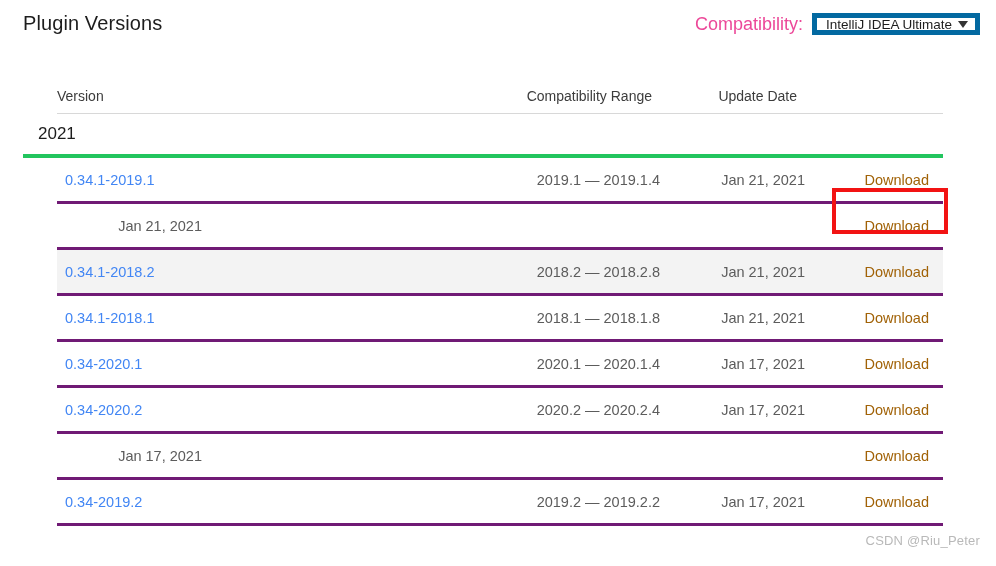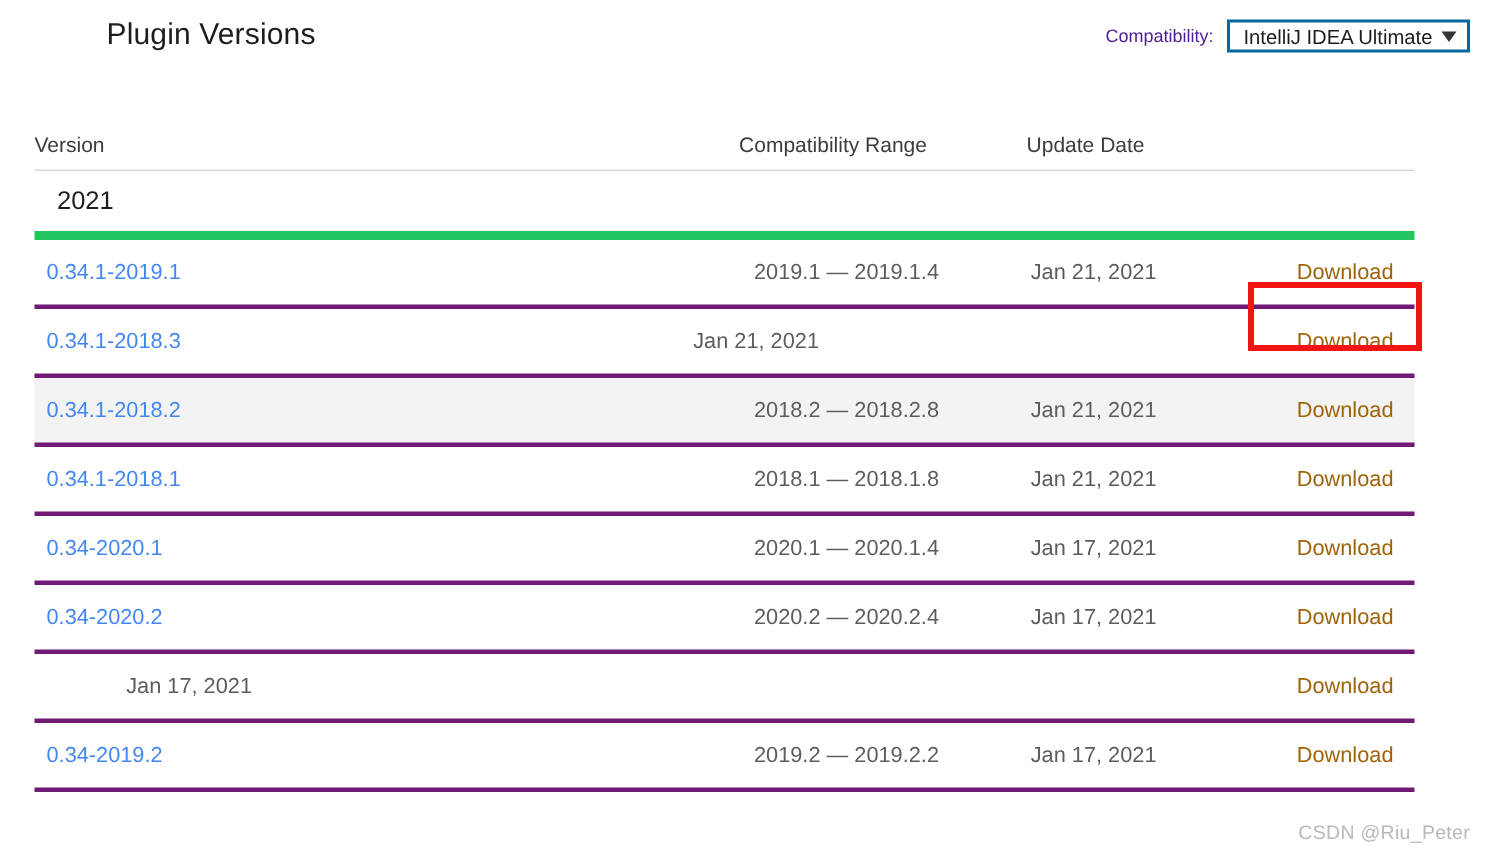--- a/index.html
+++ b/index.html
@@ -23,37 +23,36 @@
   }
   .page-title {
     position: absolute;
     left: 23px;
     top: 10px;
     font-size: 20px;
     font-weight: 400;
     color: #1d1d1d;
     letter-spacing: 0.1px;
     line-height: 26px;
-    margin-left: 48px;
   }
   .compat-wrap {
     position: absolute;
     right: 16px;
     top: 13px;
     display: flex;
     align-items: center;
     gap: 9px;
   }
   .compat-label {
-    font-size: 12px;
-    color: #4c1d95;
+    font-size: 18px;
+    color: #ec4899;
     line-height: 18px;
   }
   .compat-select {
-    border: 2px solid #0369a1;
+    border: 5px solid #0369a1;
     background: #ffffff;
     height: 22px;
     padding: 0 7px 0 9px;
     display: flex;
     align-items: center;
     gap: 6px;
     font-size: 13.5px;
     color: #1d1d1d;
     box-sizing: border-box;
     cursor: pointer;
@@ -71,20 +70,21 @@
   .table {
     position: absolute;
     left: 23px;
     top: 78px;
     width: 920px;
   }
   .row {
     display: flex;
     align-items: center;
     box-sizing: border-box;
+    margin-left: 34px;
   }
   .col-version   { width: 370px; flex: 0 0 370px; }
   .col-range     { width: 225px; flex: 0 0 225px; text-align: right; }
   .col-date      { width: 145px; flex: 0 0 145px; text-align: right; }
   .col-action    { flex: 1 1 auto; text-align: right; }
 
   .head-row {
     height: 36px;
     border-bottom: 1px solid #d8d8d8;
     font-size: 14px;
@@ -92,21 +92,21 @@
     align-items: flex-start;
   }
   .head-row .col-version,
   .head-row .col-range,
   .head-row .col-date {
     padding-top: 10px;
   }
 
   .group-row {
     height: 40px;
-    border-bottom: 6px solid #22c55e;
+    border-bottom: 4px solid #22c55e;
     font-size: 17px;
     color: #1d1d1d;
     padding-left: 15px;
     display: flex;
     align-items: center;
   }
 
   .data-row {
     height: 46px;
     border-bottom: 3px solid #701a75;
@@ -143,21 +143,21 @@
     height: 46px;
     border: 4px solid #f21313;
     box-sizing: border-box;
     pointer-events: none;
   }
 
   
   .watermark {
     position: absolute;
     right: 16px;
-    bottom: 4px;
+    bottom: 18px;
     font-size: 13px;
     color: #b9b9b9;
     letter-spacing: 0.2px;
     white-space: nowrap;
   }
 </style>
 </head>
 <body>
 
 <div class="page-header">
@@ -183,21 +183,20 @@
 
   <div id="table-body">
       <div class="group-row">2021</div>
       <div class="row data-row">
         <div class="col-version"><a class="version-link">0.34.1-2019.1</a></div>
         <div class="col-range">2019.1 — 2019.1.4</div>
         <div class="col-date">Jan 21, 2021</div>
         <div class="col-action"><a class="download-link">Download</a></div>
       </div>
       <div class="row data-row">
-        <div class="col-version"><a class="version-link">0.34.1-2018.3</a></div>
         <div class="col-date">Jan 21, 2021</div>
         <div class="col-action"><a class="download-link">Download</a></div>
       </div>
       <div class="row data-row hovered">
         <div class="col-version"><a class="version-link">0.34.1-2018.2</a></div>
         <div class="col-range">2018.2 — 2018.2.8</div>
         <div class="col-date">Jan 21, 2021</div>
         <div class="col-action"><a class="download-link">Download</a></div>
       </div>
       <div class="row data-row">

